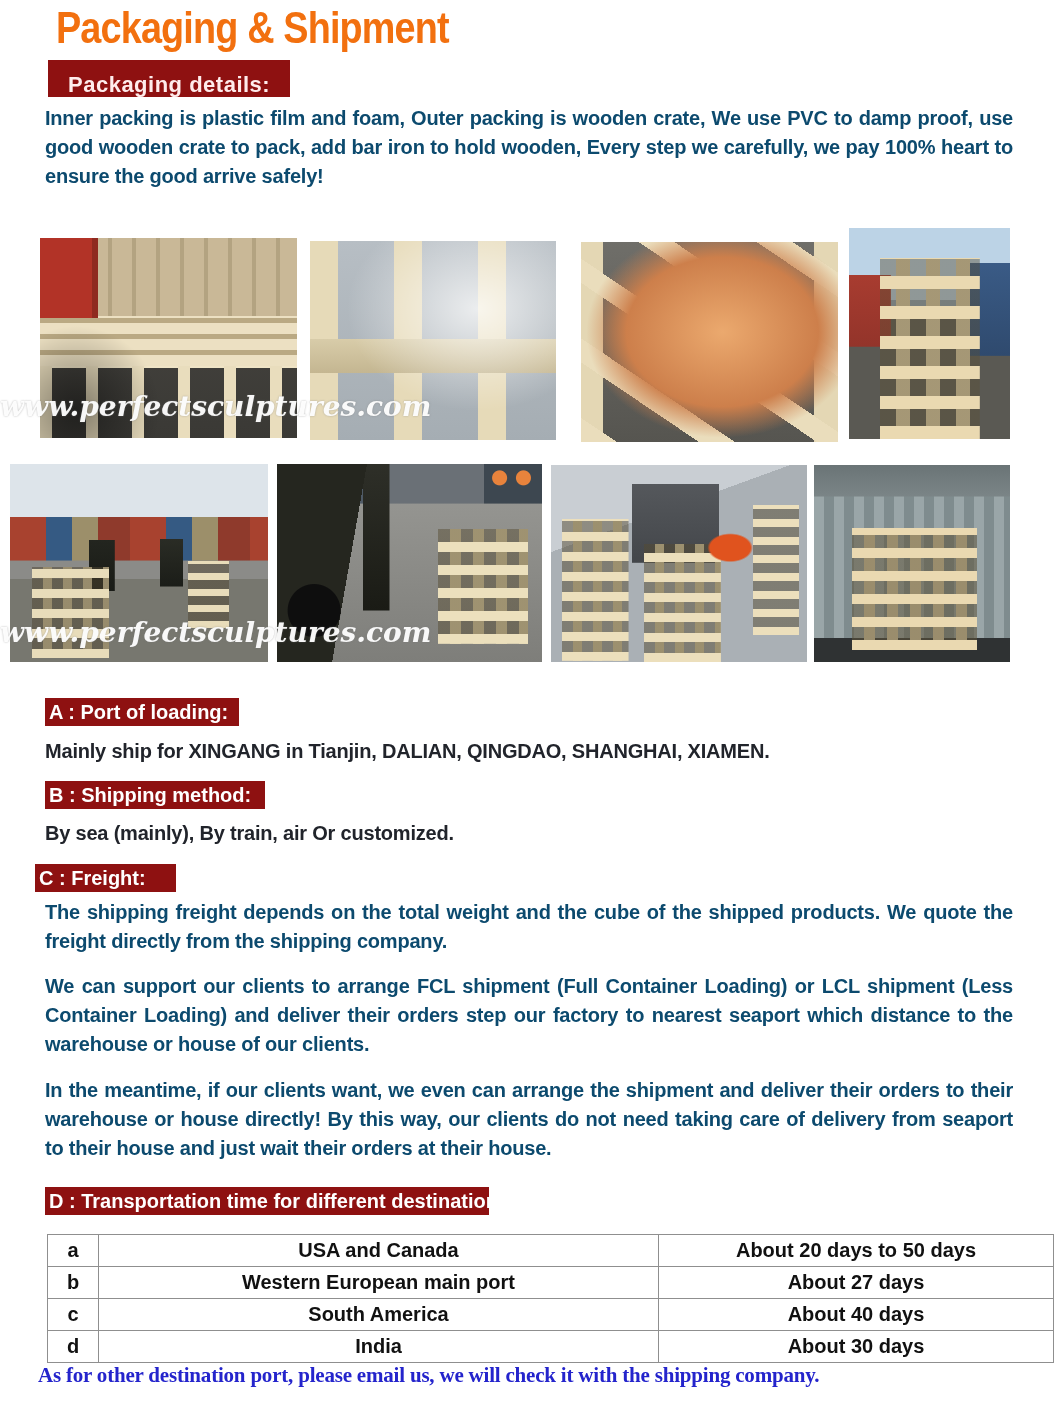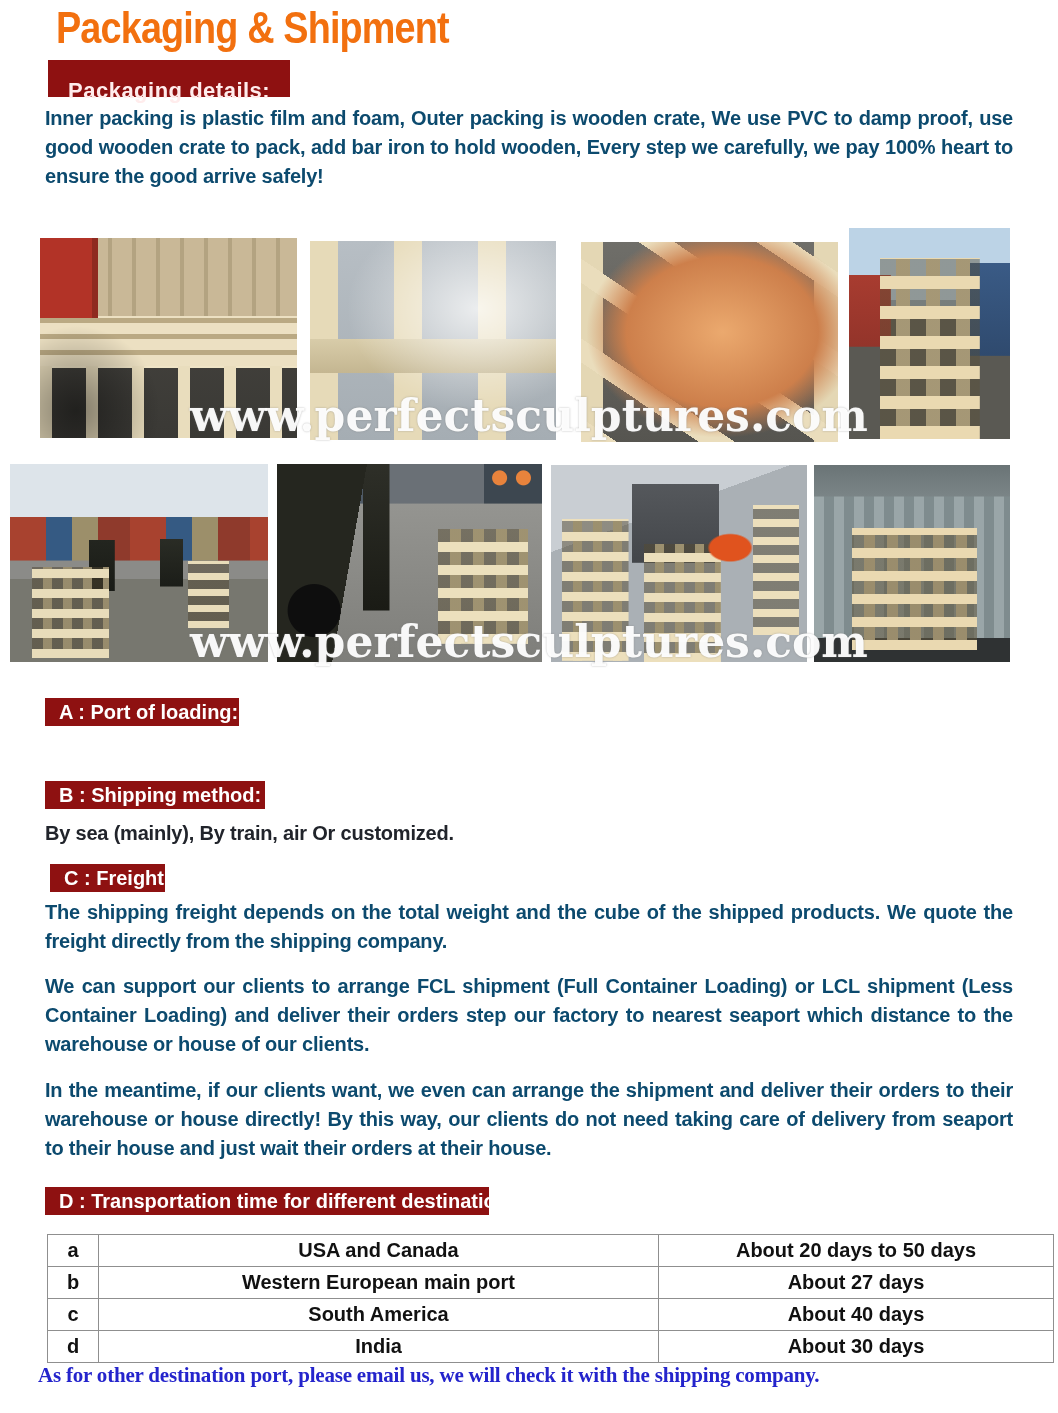--- a/index.html
+++ b/index.html
@@ -9,25 +9,25 @@
   
   .main-title{
     position:absolute;left:56px;top:2px;
     font-size:45px;font-weight:800;color:#f2700f;
     letter-spacing:-1px;transform:scaleX(.84);transform-origin:left top;
     white-space:nowrap;
   }
   .banner{
     position:absolute;background:#8e1111;color:#ffffff;
     font-weight:700;font-size:20px;line-height:28px;height:28px;
-    padding:0 14px;white-space:nowrap;box-sizing:border-box;
+    padding:0 4px;white-space:nowrap;box-sizing:border-box;
   }
   .banner.big{
     height:37px;line-height:37px;font-size:22px;color:#ffecec;
-    padding:12px 20px;letter-spacing:.5px;
+    padding:6px 20px;letter-spacing:.5px;
   }
 
   
   .para{
     position:absolute;left:45px;width:968px;
     font-size:20px;line-height:29px;font-weight:700;color:#0c4a6e;
     text-align:justify;letter-spacing:-.2px;
   }
   .line{
     position:absolute;left:45px;white-space:nowrap;
@@ -116,23 +116,23 @@
   .r2p4{left:814px;top:465px;width:196px;height:197px;
     background:
       repeating-linear-gradient(0deg,#ead9b1 0 10px,rgba(95,85,60,.55) 10px 23px) 54% 84%/64% 62% no-repeat,
       repeating-linear-gradient(90deg,rgba(0,0,0,0) 0 12px,#e2d1a8 12px 23px) 54% 84%/64% 62% no-repeat,
       linear-gradient(0deg,#2f3233 0 12%,rgba(0,0,0,0) 12%),
       linear-gradient(#6a7476,#7b8587) 0 0/100% 16% no-repeat,
       repeating-linear-gradient(90deg,#9aa6a8 0 10px,#7f8c8e 10px 20px);}
 
   
   .watermark{
-    position:absolute;left:0;width:100%;text-align:center;
-    font-family:"DejaVu Serif", serif;font-weight:600;
-    font-size:44px;color:rgba(255,255,255,.95);
+    position:absolute;left:0;width:100%;
+    font-family:"DejaVu Serif", serif;font-style:italic;font-weight:600;
+    font-size:28px;color:rgba(255,255,255,.95);
     text-shadow:0 0 2px rgba(120,120,120,.55);
     pointer-events:none;white-space:nowrap;
   }
   .wm1{top:390px;}
   .wm2{top:616px;}
 </style>
 </head>
 <body>
 
 <div id="page">
@@ -149,25 +149,26 @@
   <div class="ph r1p4"></div>
   <div class="watermark wm1">www.perfectsculptures.com</div>
 
   <div class="ph r2p1"></div>
   <div class="ph r2p2"></div>
   <div class="ph r2p3"></div>
   <div class="ph r2p4"></div>
   <div class="watermark wm2">www.perfectsculptures.com</div>
 
   <div class="banner" style="left:45px;top:698px;width:194px;">A : Port of loading:</div>
+  <div class="line" style="top:740px;">Mainly ship for XINGANG in Tianjin, DALIAN, QINGDAO, SHANGHAI, XIAMEN.</div>
 
   <div class="banner" style="left:45px;top:781px;width:220px;">B : Shipping method:</div>
   <div class="line" style="top:822px;text-align:right;">By sea (mainly), By train, air Or customized.</div>
 
-  <div class="banner" style="left:50px;top:864px;width:115px;">C : Freight:</div>
+  <div class="banner" style="left:35px;top:864px;width:141px;">C : Freight:</div>
   <div class="para" style="top:898px;">The shipping freight depends on the total weight and the cube of the shipped products. We quote the freight directly from the shipping company.</div>
   <div class="para" style="top:972px;">We can support our clients to arrange FCL shipment (Full Container Loading) or LCL shipment (Less Container Loading) and deliver their orders step our factory to nearest seaport which distance to the warehouse or house of our clients.</div>
   <div class="para" style="top:1076px;">In the meantime, if our clients want, we even can arrange the shipment and deliver their orders to their warehouse or house directly! By this way, our clients do not need taking care of delivery from seaport to their house and just wait their orders at their house.</div>
 
   <div class="banner" style="left:45px;top:1187px;width:444px;">D : Transportation time for different destination:</div>
 
   <table class="ship-table">
     <colgroup>
         <col class="c1">
         <col class="c2">

